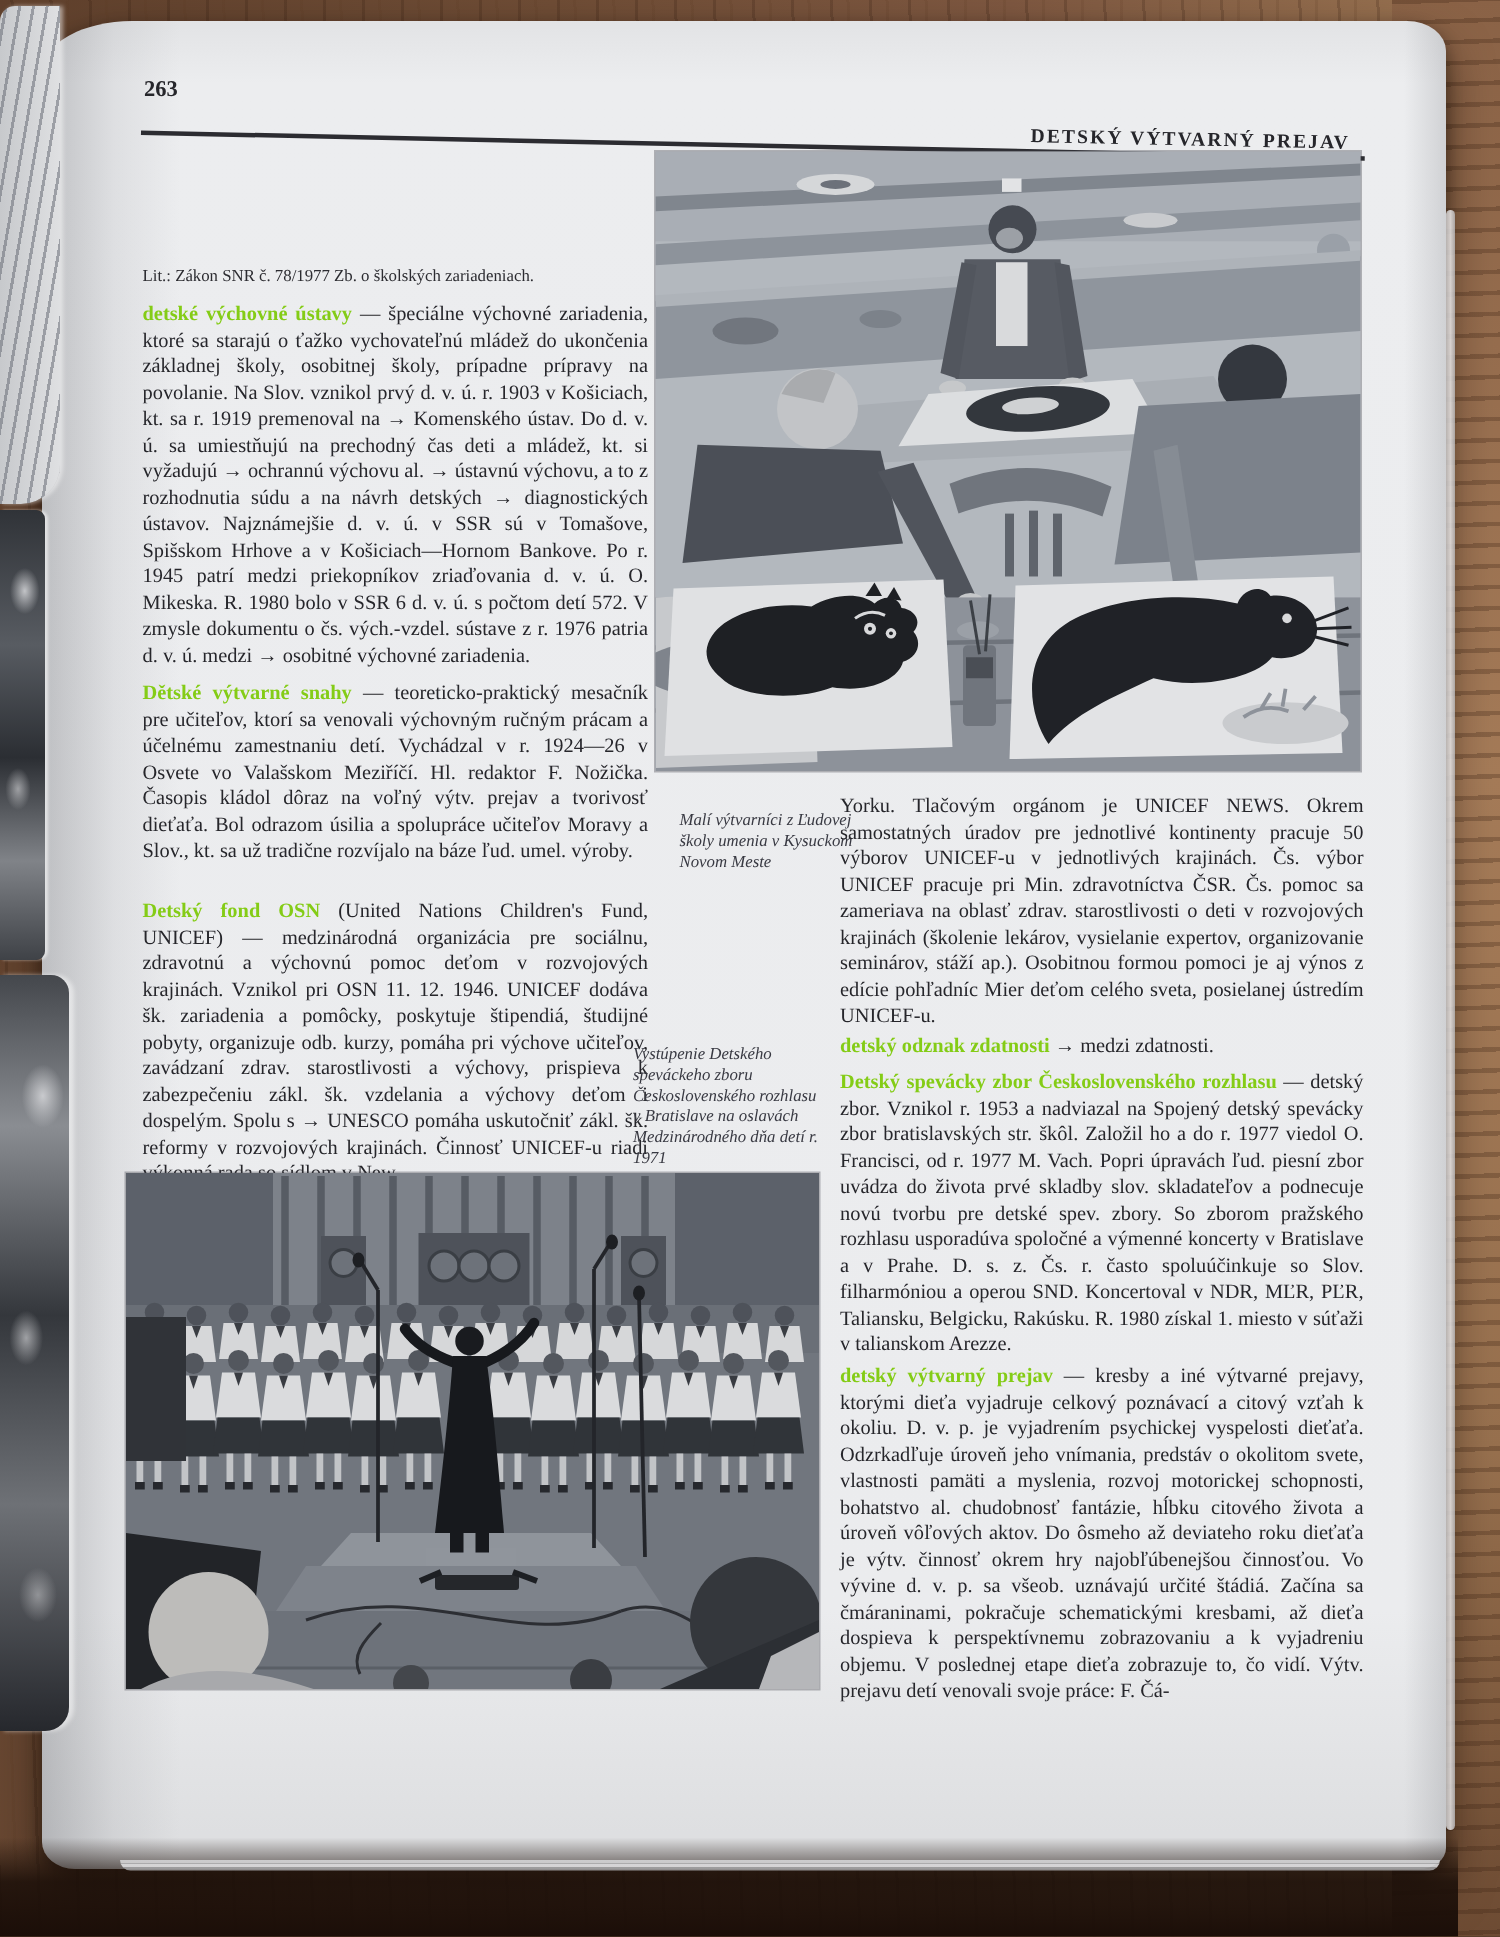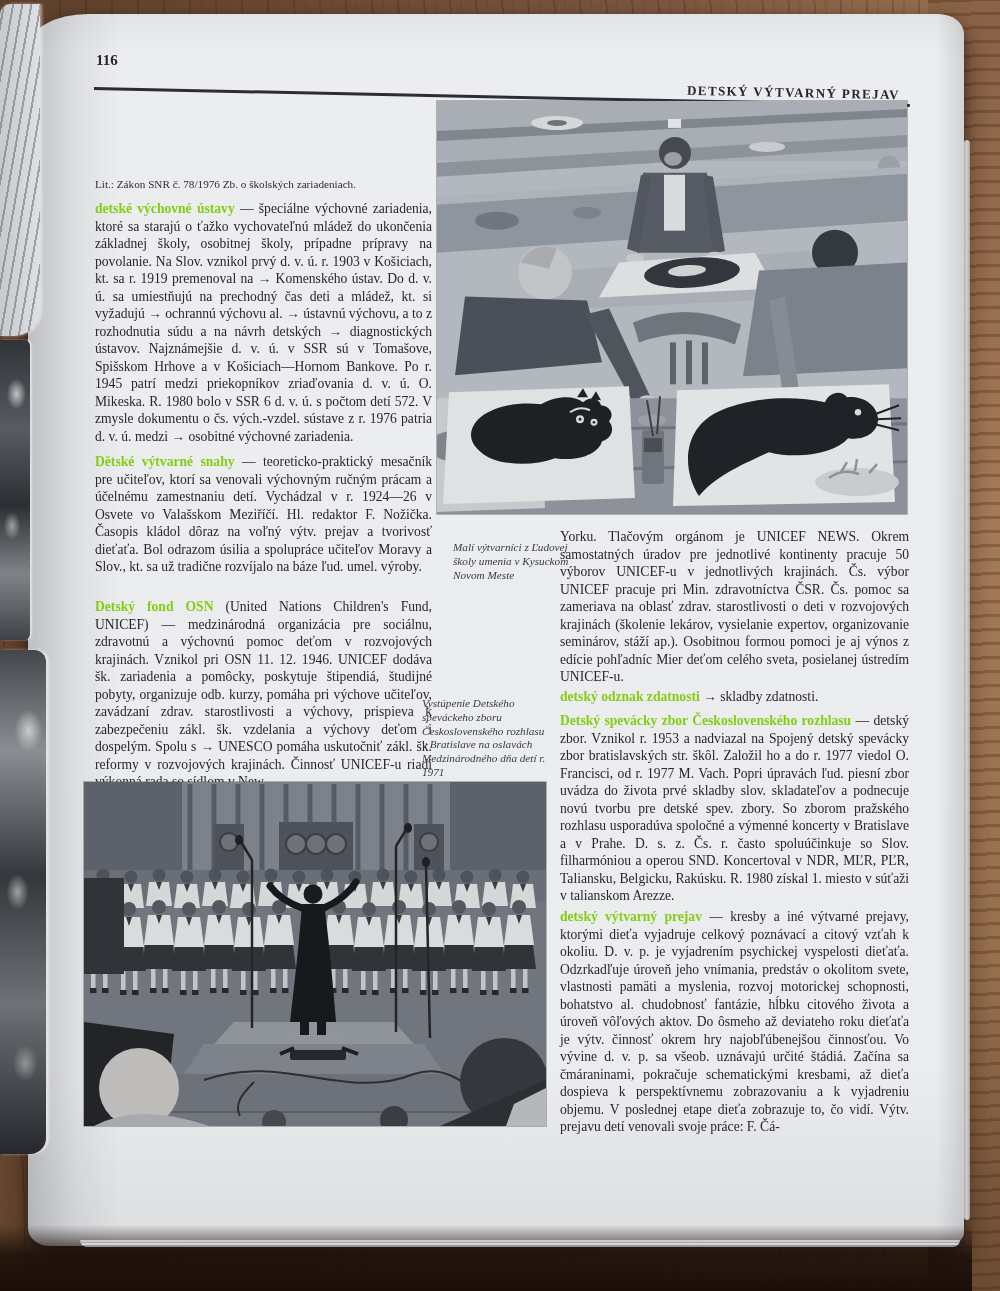--- a/index.html
+++ b/index.html
@@ -71,25 +71,25 @@
 
   <div class="page"></div>
   <div class="wood-shadow"></div>
   <div class="page-edge-right"></div>
   <div class="page-edge-bottom"></div>
 
   <div class="prev-text"></div>
   <div class="prev-photos1"></div>
   <div class="prev-photos2"></div>
 
-  <div class="pgnum">116</div>
+  <div class="pgnum">263</div>
   <div class="rule"></div>
   <div class="runhead">DETSKÝ VÝTVARNÝ PREJAV</div>
 
-  <p class="lit" style="left:95px;top:177px;width:337px;">Lit.: Zákon SNR č. 78/1976 Zb. o školských zariadeniach.</p>
+  <p class="lit" style="left:95px;top:177px;width:337px;">Lit.: Zákon SNR č. 78/1977 Zb. o školských zariadeniach.</p>
   <p class="col" style="left:95px;top:200px;width:337px;"><b>detské výchovné ústavy</b><span> — špeciálne výchovné zariadenia, ktoré sa starajú o ťažko vychovateľnú mládež do ukončenia základnej školy, osobitnej školy, prípadne prípravy na povolanie. Na Slov. vznikol prvý d. v. ú. r. 1903 v Košiciach, kt. sa r. 1919 premenoval na → Komenského ústav. Do d. v. ú. sa umiestňujú na prechodný čas deti a mládež, kt. si vyžadujú → ochrannú výchovu al. → ústavnú výchovu, a to z rozhodnutia súdu a na návrh detských → diagnostických ústavov. Najznámejšie d. v. ú. v SSR sú v Tomašove, Spišskom Hrhove a v Košiciach—Hornom Bankove. Po r. 1945 patrí medzi priekopníkov zriaďovania d. v. ú. O. Mikeska. R. 1980 bolo v SSR 6 d. v. ú. s počtom detí 572. V zmysle dokumentu o čs. vých.-vzdel. sústave z r. 1976 patria d. v. ú. medzi → osobitné výchovné zariadenia.</span></p>
   <p class="col" style="left:95px;top:453px;width:337px;"><b>Dětské výtvarné snahy</b><span> — teoreticko-praktický mesačník pre učiteľov, ktorí sa venovali výchovným ručným prácam a účelnému zamestnaniu detí. Vychádzal v r. 1924—26 v Osvete vo Valašskom Meziříčí. Hl. redaktor F. Nožička. Časopis kládol dôraz na voľný výtv. prejav a tvorivosť dieťaťa. Bol odrazom úsilia a spolupráce učiteľov Moravy a Slov., kt. sa už tradične rozvíjalo na báze ľud. umel. výroby.</span></p>
   <p class="col" style="left:95px;top:598px;width:337px;"><b>Detský fond OSN</b><span> (United Nations Children's Fund, UNICEF) — medzinárodná organizácia pre sociálnu, zdravotnú a výchovnú pomoc deťom v rozvojových krajinách. Vznikol pri OSN 11. 12. 1946. UNICEF dodáva šk. zariadenia a pomôcky, poskytuje štipendiá, študijné pobyty, organizuje odb. kurzy, pomáha pri výchove učiteľov, zavádzaní zdrav. starostlivosti a výchovy, prispieva k zabezpečeniu zákl. šk. vzdelania a výchovy deťom i dospelým. Spolu s → UNESCO pomáha uskutočniť zákl. šk. reformy v rozvojových krajinách. Činnosť UNICEF-u riadi výkonná rada so sídlom v New</span></p>
 
   <div class="photo" style="left:437px;top:101px;width:470px;height:413px;">
     <svg viewBox="0 0 470 414" preserveAspectRatio="none">
       <rect width="470" height="414" fill="#b3b8be"></rect>
       <rect width="470" height="60" fill="#a9aeb5"></rect>
       <polygon points="0,30 470,8 470,16 0,40" fill="#80868e"></polygon>
       <polygon points="0,62 470,34 470,46 0,76" fill="#8d939b"></polygon>
@@ -164,21 +164,21 @@
       <line x1="440" y1="319" x2="464" y2="318" stroke="#202227" stroke-width="2"></line>
       <line x1="438" y1="324" x2="462" y2="330" stroke="#202227" stroke-width="2"></line>
       <circle cx="421" cy="312" r="3.2" fill="#d8d9db"></circle>
       <ellipse cx="420" cy="382" rx="42" ry="14" fill="#c9cbce"></ellipse>
       <path d="M392,378 q14,-10 30,-4 M404,372 l6,-10 M418,371 l2,-12 M432,373 l8,-9" stroke="#8d929a" stroke-width="2.5" fill="none"></path>
     </svg>
   </div>
   <p class="cap" style="left:433px;top:541px;width:127px;margin-left:20px;">Malí výtvarníci z Ľudovej školy umenia v Kysuckom Novom Meste</p>
 
   <p class="col" style="left:560px;top:528px;width:349px;">Yorku. Tlačovým orgánom je UNICEF NEWS. Okrem samostatných úradov pre jednotlivé kontinenty pracuje 50 výborov UNICEF-u v jednotlivých krajinách. Čs. výbor UNICEF pracuje pri Min. zdravotníctva ČSR. Čs. pomoc sa zameriava na oblasť zdrav. starostlivosti o deti v rozvojových krajinách (školenie lekárov, vysielanie expertov, organizovanie seminárov, stáží ap.). Osobitnou formou pomoci je aj výnos z edície pohľadníc Mier deťom celého sveta, posielanej ústredím UNICEF-u.</p>
-  <p class="col" style="left:560px;top:688px;width:349px;"><b>detský odznak zdatnosti</b><span> → skladby zdatnosti.</span></p>
+  <p class="col" style="left:560px;top:688px;width:349px;"><b>detský odznak zdatnosti</b><span> → medzi zdatnosti.</span></p>
   <p class="col" style="left:560px;top:712px;width:349px;"><b>Detský spevácky zbor Československého rozhlasu</b><span> — detský zbor. Vznikol r. 1953 a nadviazal na Spojený detský spevácky zbor bratislavských str. škôl. Založil ho a do r. 1977 viedol O. Francisci, od r. 1977 M. Vach. Popri úpravách ľud. piesní zbor uvádza do života prvé skladby slov. skladateľov a podnecuje novú tvorbu pre detské spev. zbory. So zborom pražského rozhlasu usporadúva spoločné a výmenné koncerty v Bratislave a v Prahe. D. s. z. Čs. r. často spoluúčinkuje so Slov. filharmóniou a operou SND. Koncertoval v NDR, MĽR, PĽR, Taliansku, Belgicku, Rakúsku. R. 1980 získal 1. miesto v súťaži v talianskom Arezze.</span></p>
   <p class="col" style="left:560px;top:908px;width:349px;"><b>detský výtvarný prejav</b><span> — kresby a iné výtvarné prejavy, ktorými dieťa vyjadruje celkový poznávací a citový vzťah k okoliu. D. v. p. je vyjadrením psychickej vyspelosti dieťaťa. Odzrkadľuje úroveň jeho vnímania, predstáv o okolitom svete, vlastnosti pamäti a myslenia, rozvoj motorickej schopnosti, bohatstvo al. chudobnosť fantázie, hĺbku citového života a úroveň vôľových aktov. Do ôsmeho až deviateho roku dieťaťa je výtv. činnosť okrem hry najobľúbenejšou činnosťou. Vo vývine d. v. p. sa všeob. uznávajú určité štádiá. Začína sa čmáraninami, pokračuje schematickými kresbami, až dieťa dospieva k perspektívnemu zobrazovaniu a k vyjadreniu objemu. V poslednej etape dieťa zobrazuje to, čo vidí. Výtv. prejavu detí venovali svoje práce: F. Čá-</span></p>
 
   <p class="cap" style="left:422px;top:697px;width:129px;">Vystúpenie Detského speváckeho zboru Československého rozhlasu v Bratislave na oslavách Medzinárodného dňa detí r. 1971</p>
 
   <div class="photo" style="left:84px;top:782px;width:462px;height:344px;">
     <svg viewBox="0 0 462 344" preserveAspectRatio="none">
       <defs>
         <g id="cb">
           <circle cx="11" cy="7" r="6.5" fill="#4e525a"></circle>

